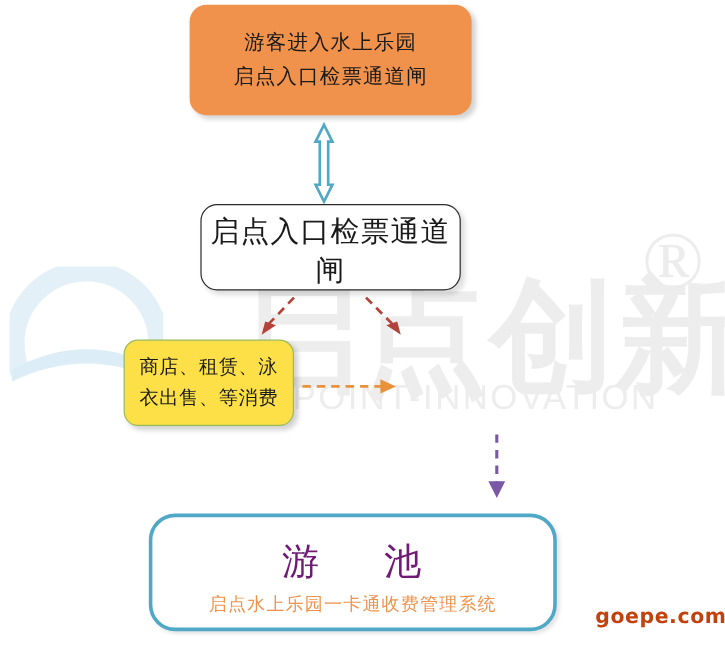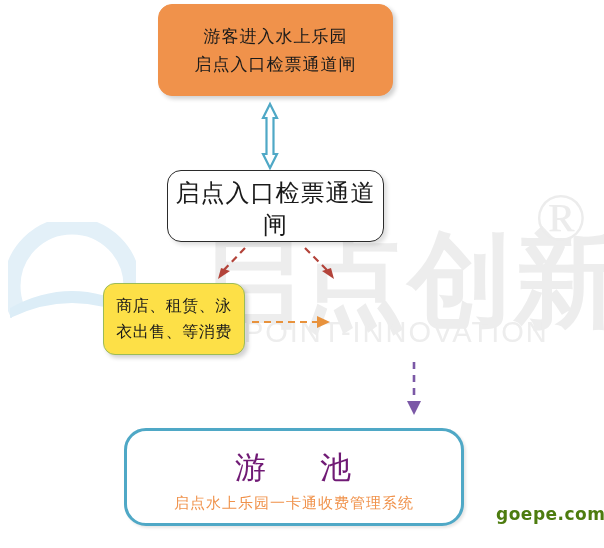--- a/index.html
+++ b/index.html
@@ -165,21 +165,21 @@
     color: #F0924B;
     font-family: "DejaVu Sans", sans-serif;
   }
 
   .goepe {
     position: absolute;
     left: 496px;
     top: 504px;
     font-size: 17px;
     letter-spacing: 0.5px;
-    color: #4d7c0f;
+    color: #c2410c;
     font-family: "DejaVu Sans", sans-serif;
     font-weight: bold;
     z-index: 3;
   }
 
   .arrow-svg {
     position: absolute;
     z-index: 2;
     overflow: visible;
   }

